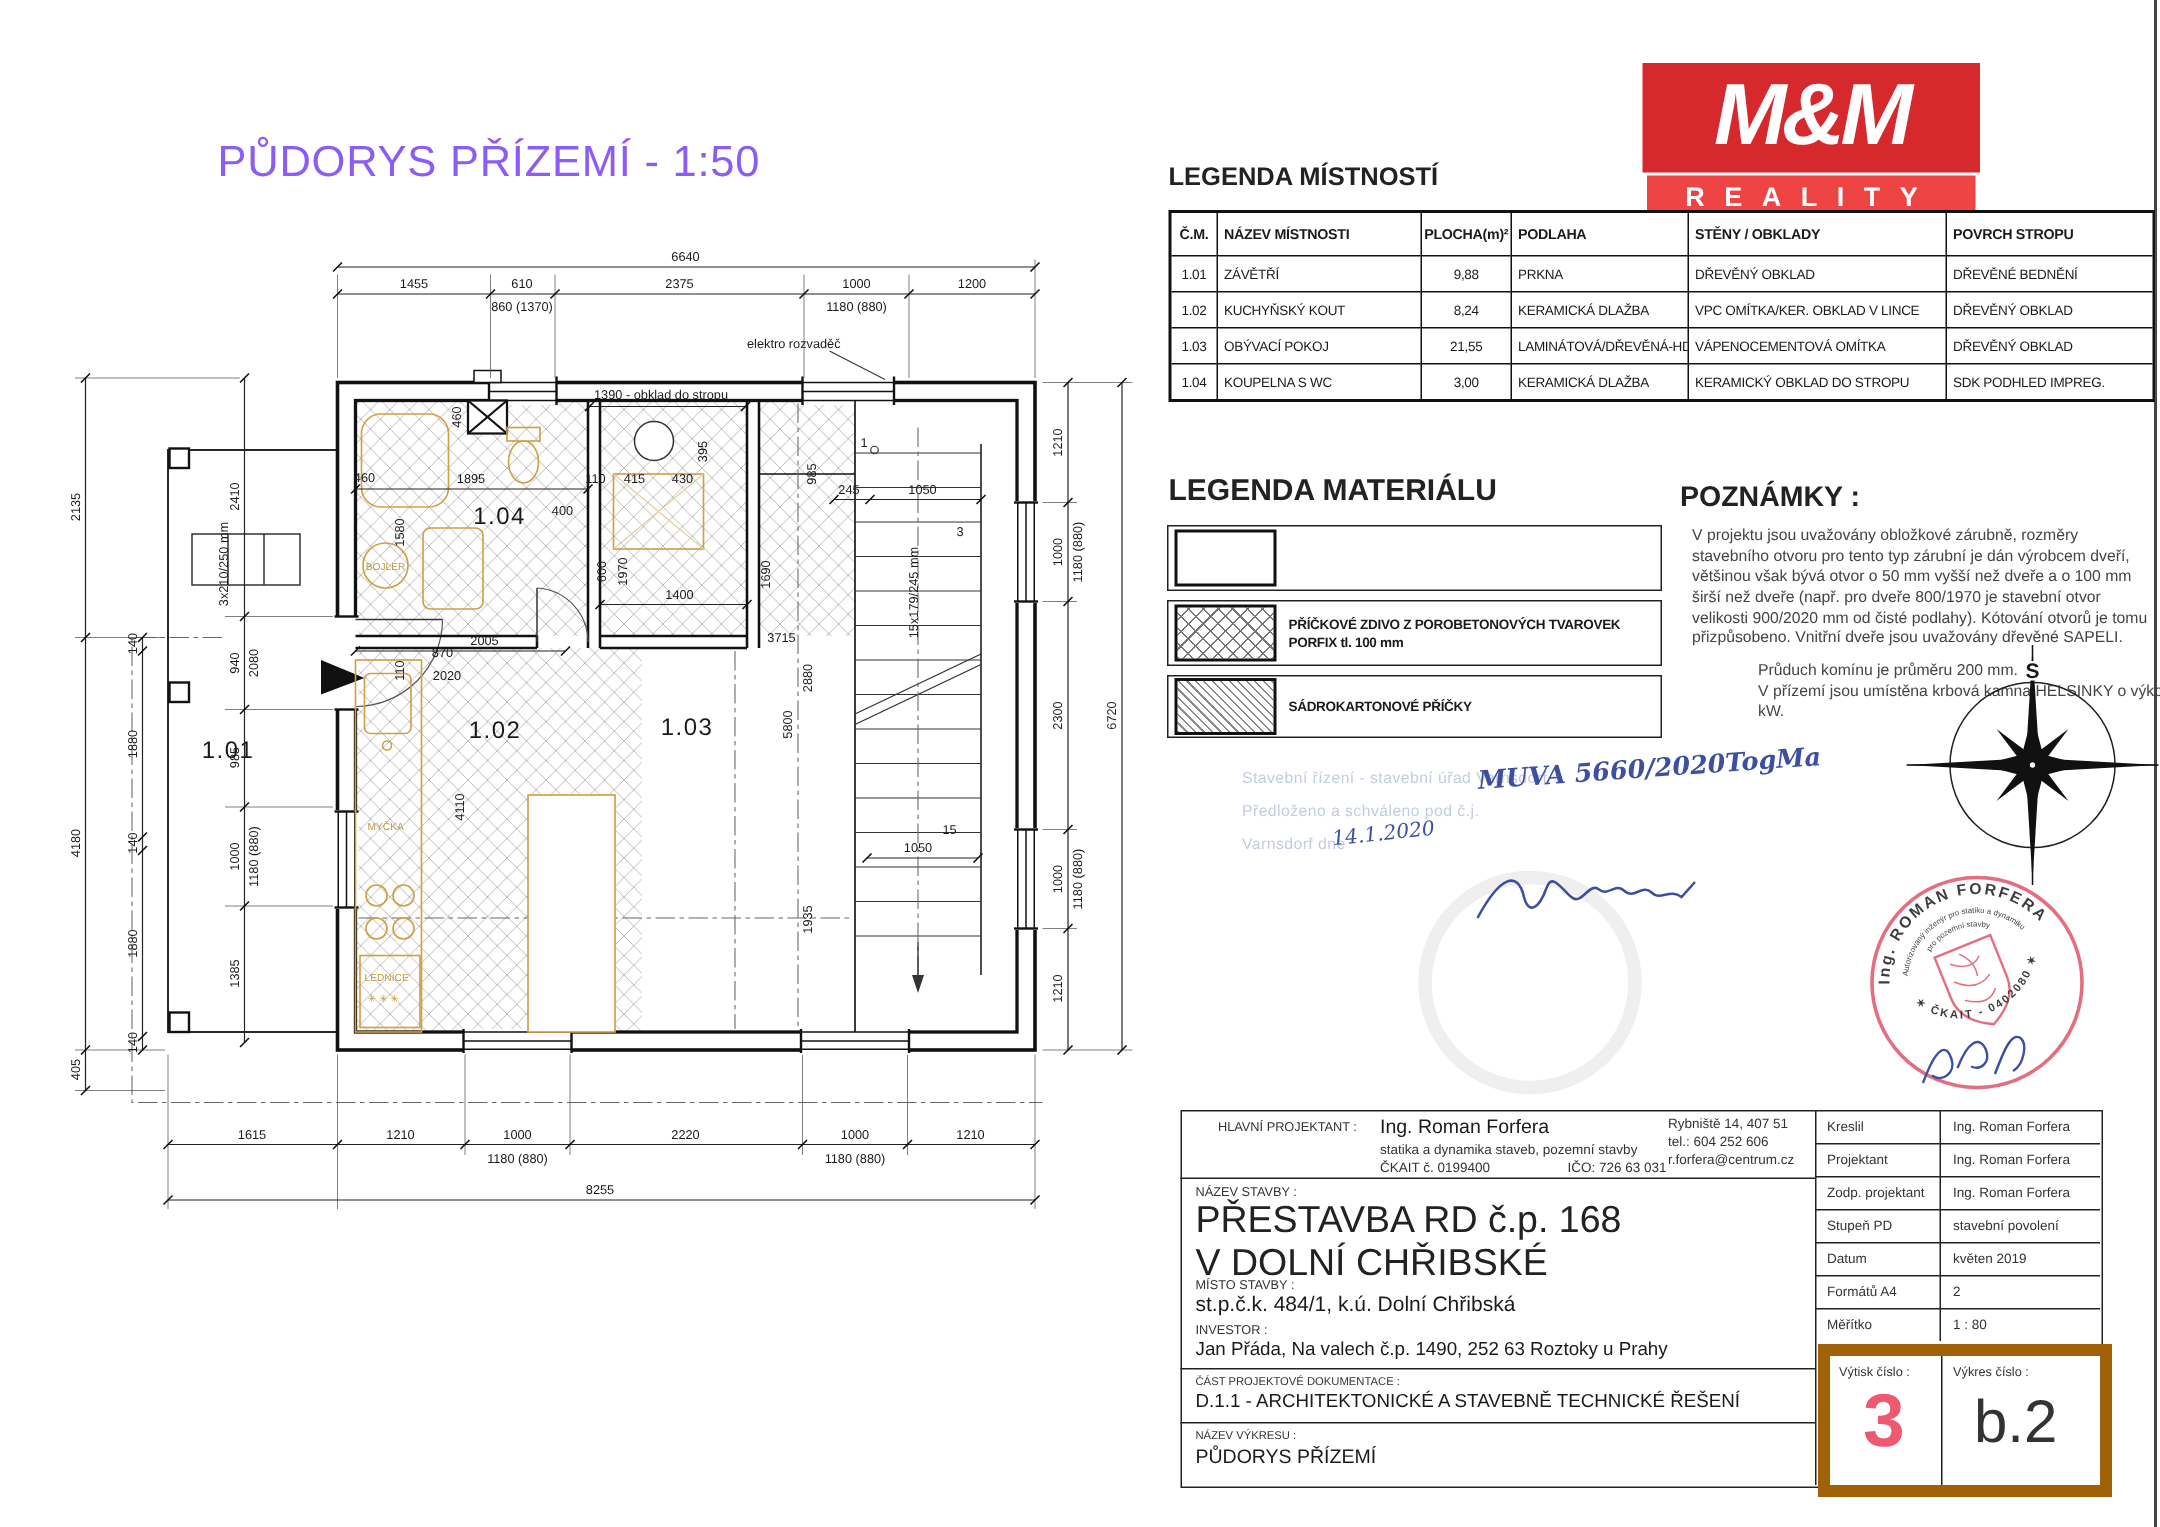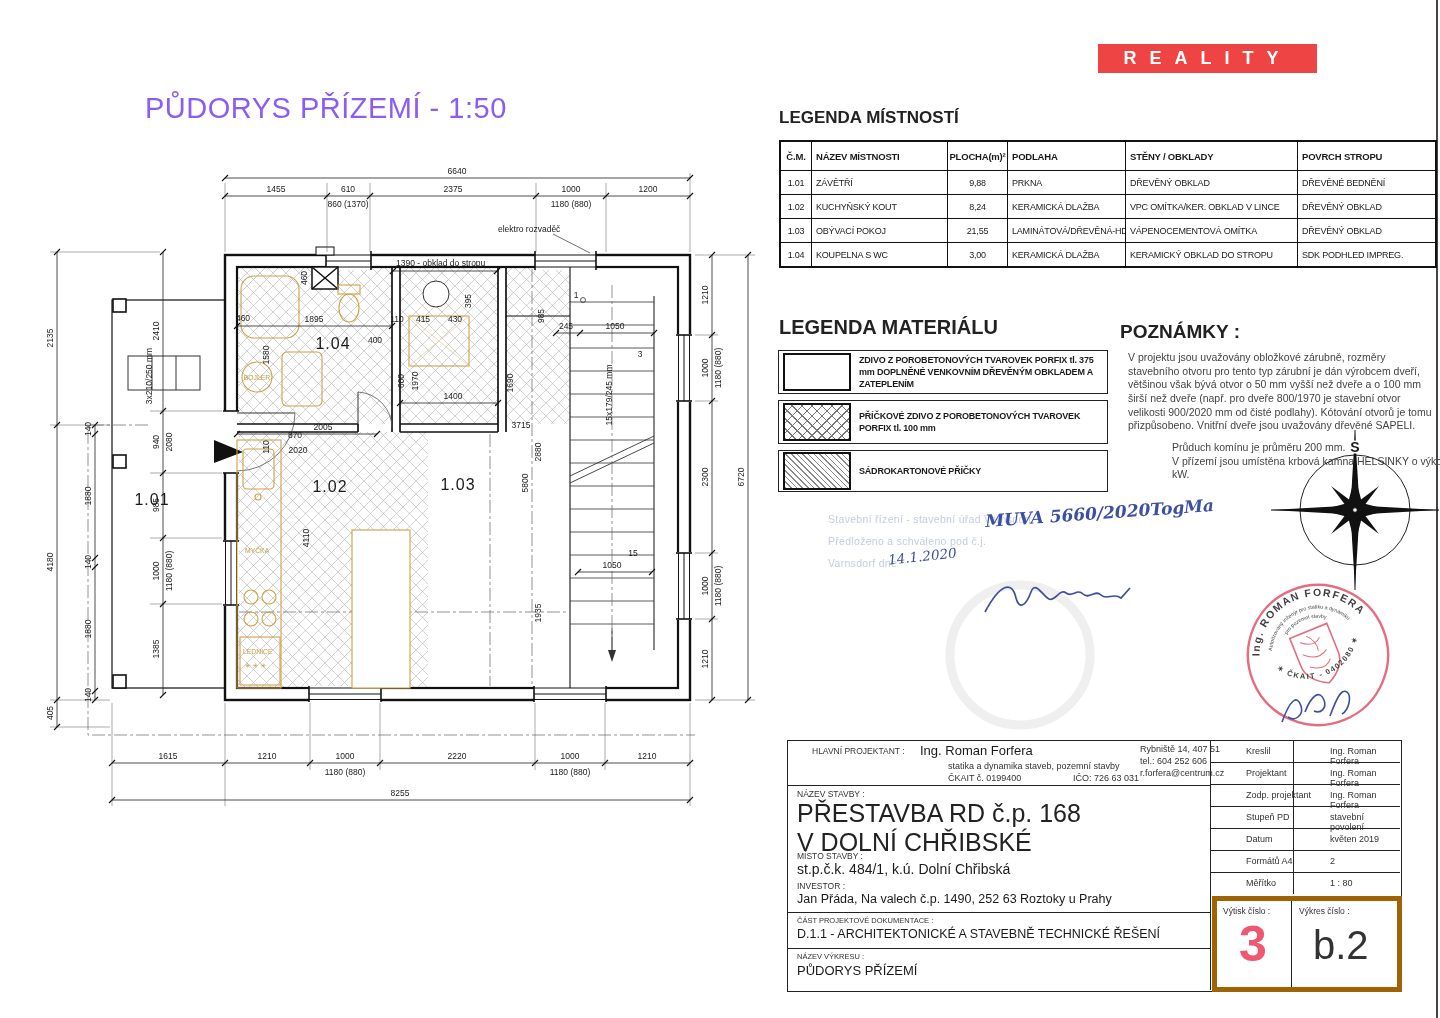--- a/index.html
+++ b/index.html
@@ -13,41 +13,42 @@
   .tbl .c:nth-child(-n+6){border-top:none;font-size:9.5px;font-weight:bold;}
   .tbl .ctr{justify-content:center;padding:0 1px;}
   
   .mrow{border:1px solid #222;background:#fff;display:flex;align-items:center;}
   .sw{width:64px;height:34px;border:2.5px solid #111;margin-left:4px;flex:none;background:#fff;}
   .sw.xh{background-image:repeating-linear-gradient(45deg,#777 0 1px,transparent 1px 7px),repeating-linear-gradient(-45deg,#777 0 1px,transparent 1px 7px);}
   .sw.dg{background-image:repeating-linear-gradient(45deg,#8a8a8a 0 1px,transparent 1px 4px);}
   .mlab{font-size:9px;font-weight:bold;padding:2px 4px 2px 8px;line-height:1.35;letter-spacing:-0.2px;}
   .note{font-size:10.5px;color:#444;line-height:1.3;white-space:pre-line;}
   .small{font-size:8.5px;color:#333;}
-  .tbrow{font-size:9px;color:#333;margin-left:28px;}
+  .tbrow{font-size:9px;color:#333;}
   .faint{color:#93a2c6;opacity:.55;font-size:10.5px;letter-spacing:.3px;}
   .hand{color:#3d4fa0;font-family:"DejaVu Serif",serif;font-style:italic;}
   svg text{font-family:"Liberation Sans",sans-serif;fill:#1a1a1a;}
   .d{font-size:8.5px;text-anchor:middle;}
   .an{font-size:8.5px;}
   .rm{font-size:16px;letter-spacing:1px;text-anchor:middle;}
   .eq{font-size:6.8px;fill:#c49a3f;}
   .dim{fill:none;stroke:#222;stroke-width:.8;}
   .ext{stroke:#555;stroke-width:.5;}
   .dd{fill:none;stroke:#666;stroke-width:.7;stroke-dasharray:13 3 3 3;}
   .fur{fill:none;stroke:#cfa045;stroke-width:1.1;}
 </style>
 </head>
 <body>
 
 <div class="a" style="left:1436px;top:0;width:2px;height:1018px;background:#444;"></div>
 
 <div class="a" style="left:145px;top:92px;font-size:29px;color:#8b5cf6;letter-spacing:.5px;">PŮDORYS PŘÍZEMÍ - 1:50</div>
 
 <div class="a" style="left:1095px;top:42px;width:225px;height:106px;">
+  <div style="width:225px;height:73px;background:#d6292e;color:#fff;font-weight:bold;font-style:italic;font-size:58px;letter-spacing:-3px;text-align:center;line-height:70px;">M&amp;M</div>
   <div style="width:219px;height:29px;margin:2px 0 0 3px;background:#ef4444;color:#fff;font-weight:bold;font-size:18px;letter-spacing:13px;text-align:center;line-height:29px;">REALITY</div>
 </div>
 
 <div class="a hd" style="left:779px;top:108px;font-size:17px;">LEGENDA MÍSTNOSTÍ</div>
 <div class="a tbl" style="left:779px;top:140px;">
   <div class="c ctr">Č.M.</div>
   <div class="c">NÁZEV MÍSTNOSTI</div>
   <div class="c ctr">PLOCHA(m)²</div>
   <div class="c">PODLAHA</div>
   <div class="c">STĚNY / OBKLADY</div>
@@ -78,21 +79,20 @@
   <div class="c">KOUPELNA S WC</div>
   <div class="c ctr">3,00</div>
   <div class="c">KERAMICKÁ DLAŽBA</div>
   <div class="c">KERAMICKÝ OBKLAD DO STROPU</div>
   <div class="c">SDK PODHLED IMPREG.</div>
 </div>
 
 <div class="a hd" style="left:779px;top:316px;font-size:20px;">LEGENDA MATERIÁLU</div>
 <div class="a mrow" style="left:778px;top:350px;width:328px;height:42px;">
   <div class="sw"></div>
-  <div class="mlab">ZDIVO Z POROBETONOVÝCH TVAROVEK PORFIX tl. 375 mm DOPLNĚNÉ VENKOVNÍM DŘEVĚNÝM OBKLADEM A ZATEPLENÍM</div>
 </div>
 <div class="a mrow" style="left:778px;top:400px;width:328px;height:42px;">
   <div class="sw xh"></div>
   <div class="mlab">PŘÍČKOVÉ ZDIVO Z POROBETONOVÝCH TVAROVEK PORFIX tl. 100 mm</div>
 </div>
 <div class="a mrow" style="left:778px;top:450px;width:328px;height:40px;">
   <div class="sw dg"></div>
   <div class="mlab">SÁDROKARTONOVÉ PŘÍČKY</div>
 </div>
 
@@ -505,19 +505,19 @@
   <div class="tbrow" style="position:absolute;left:8px;top:72px;">Stupeň PD</div>
   <div class="tbrow" style="position:absolute;left:92px;top:72px;">stavební povolení</div>
   <div class="tbrow" style="position:absolute;left:8px;top:94px;">Datum</div>
   <div class="tbrow" style="position:absolute;left:92px;top:94px;">květen 2019</div>
   <div class="tbrow" style="position:absolute;left:8px;top:116px;">Formátů A4</div>
   <div class="tbrow" style="position:absolute;left:92px;top:116px;">2</div>
   <div class="tbrow" style="position:absolute;left:8px;top:138px;">Měřítko</div>
   <div class="tbrow" style="position:absolute;left:92px;top:138px;">1 : 80</div>
 </div>
 
-<div class="a" style="left:1212px;top:896px;width:180px;height:86px;border:5px solid #a16207;background:#fff;">
+<div class="a" style="left:1212px;top:896px;width:180px;height:86px;border:8px solid #a16207;background:#fff;">
   <div style="position:absolute;left:74px;top:0;width:1px;height:86px;background:#222;"></div>
   <div class="small" style="position:absolute;left:6px;top:5px;">Výtisk číslo :</div>
   <div style="position:absolute;left:22px;top:14px;font-size:50px;font-weight:bold;color:#ef5871;">3</div>
   <div class="small" style="position:absolute;left:82px;top:5px;">Výkres číslo :</div>
   <div style="position:absolute;left:96px;top:22px;font-size:40px;color:#333;">b.2</div>
 </div>
 
 </body></html>

